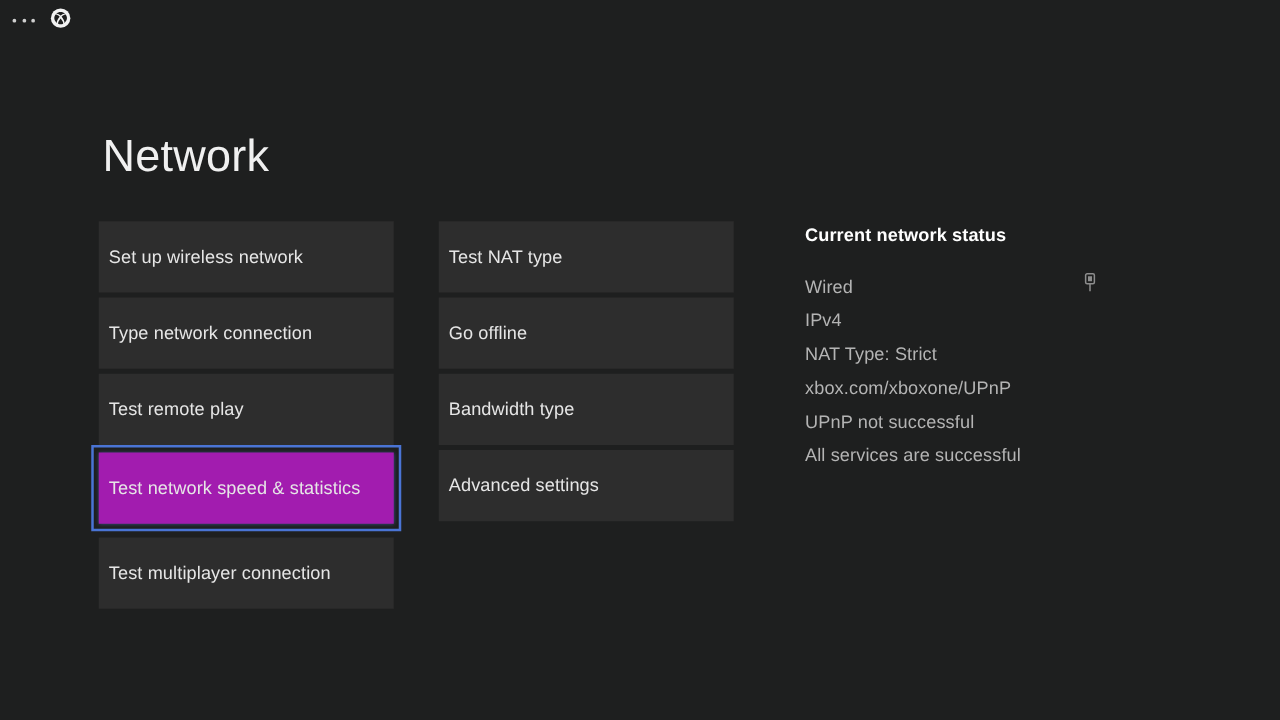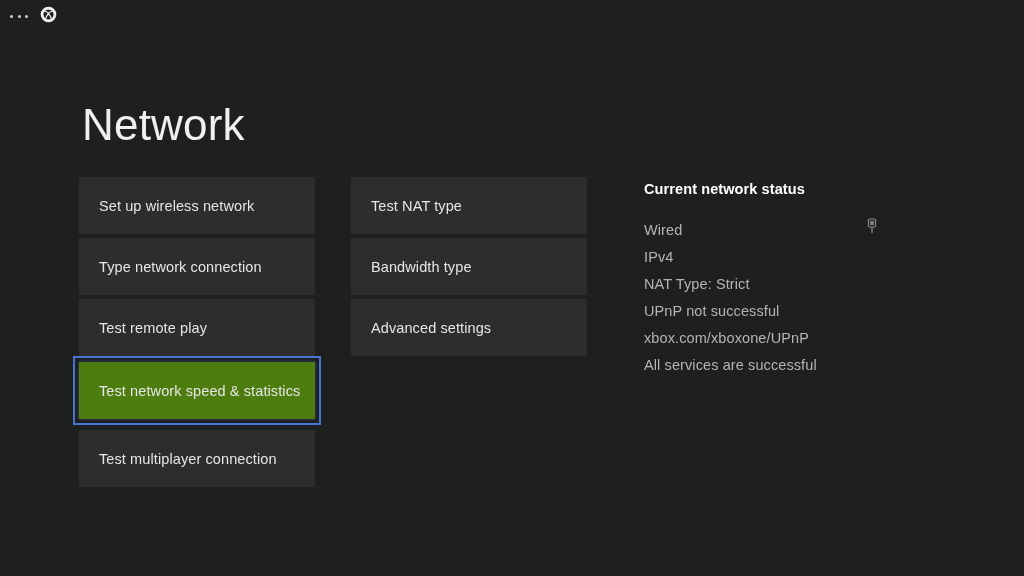--- a/index.html
+++ b/index.html
@@ -43,21 +43,21 @@
     position: absolute;
     left: 40px; top: 6px;
     width: 17px; height: 17px;
   }
 
   
   .page-title {
     position: absolute;
     left: 82px;
     top: 103px;
-    font-size: 44px;
+    font-size: 36px;
     font-weight: 300;
     letter-spacing: 0.2px;
     color: #f0f0f0;
     line-height: 44px;
   }
 
   
   .col {
     position: absolute;
     width: 236px;
@@ -71,26 +71,26 @@
     height: 57px;
     margin-bottom: 4px;
     background: #2d2d2d;
     box-sizing: border-box;
     display: flex;
     align-items: center;
   }
   .menu-item .label {
     font-size: 14.5px;
     color: #e6e6e6;
-    padding-left: 20px;
+    padding-left: 8px;
     font-weight: 400;
     letter-spacing: 0.1px;
   }
   .menu-item.selected {
-    background: #4d7c0f;
+    background: #a21caf;
     outline: 2px solid #4a74d4;
     outline-offset: 4px;
     box-shadow: 0 0 3px rgba(74,116,212,0.55);
     margin-top: 6px;
     margin-bottom: 11px;
   }
 
   
   .status-panel {
     position: absolute;
@@ -162,20 +162,23 @@
   <div class="menu-item">
     <span class="label">Test multiplayer connection</span>
   </div>
 </div>
 
 <div class="col" id="col-2">
   <div class="menu-item">
     <span class="label">Test NAT type</span>
   </div>
   <div class="menu-item">
+    <span class="label">Go offline</span>
+  </div>
+  <div class="menu-item">
     <span class="label">Bandwidth type</span>
   </div>
   <div class="menu-item">
     <span class="label">Advanced settings</span>
   </div>
 </div>
 
 <div class="status-panel">
   <div class="status-title">Current network status</div>
 
@@ -190,21 +193,21 @@
     </span>
   </div>
 
   <div class="status-row">
     <span class="text">IPv4</span>
   </div>
   <div class="status-row">
     <span class="text">NAT Type: Strict</span>
   </div>
   <div class="status-row">
+    <span class="text">xbox.com/xboxone/UPnP</span>
+  </div>
+  <div class="status-row">
     <span class="text">UPnP not successful</span>
   </div>
   <div class="status-row">
-    <span class="text">xbox.com/xboxone/UPnP</span>
-  </div>
-  <div class="status-row">
     <span class="text">All services are successful</span>
   </div>
 </div>
 
 </body></html>

